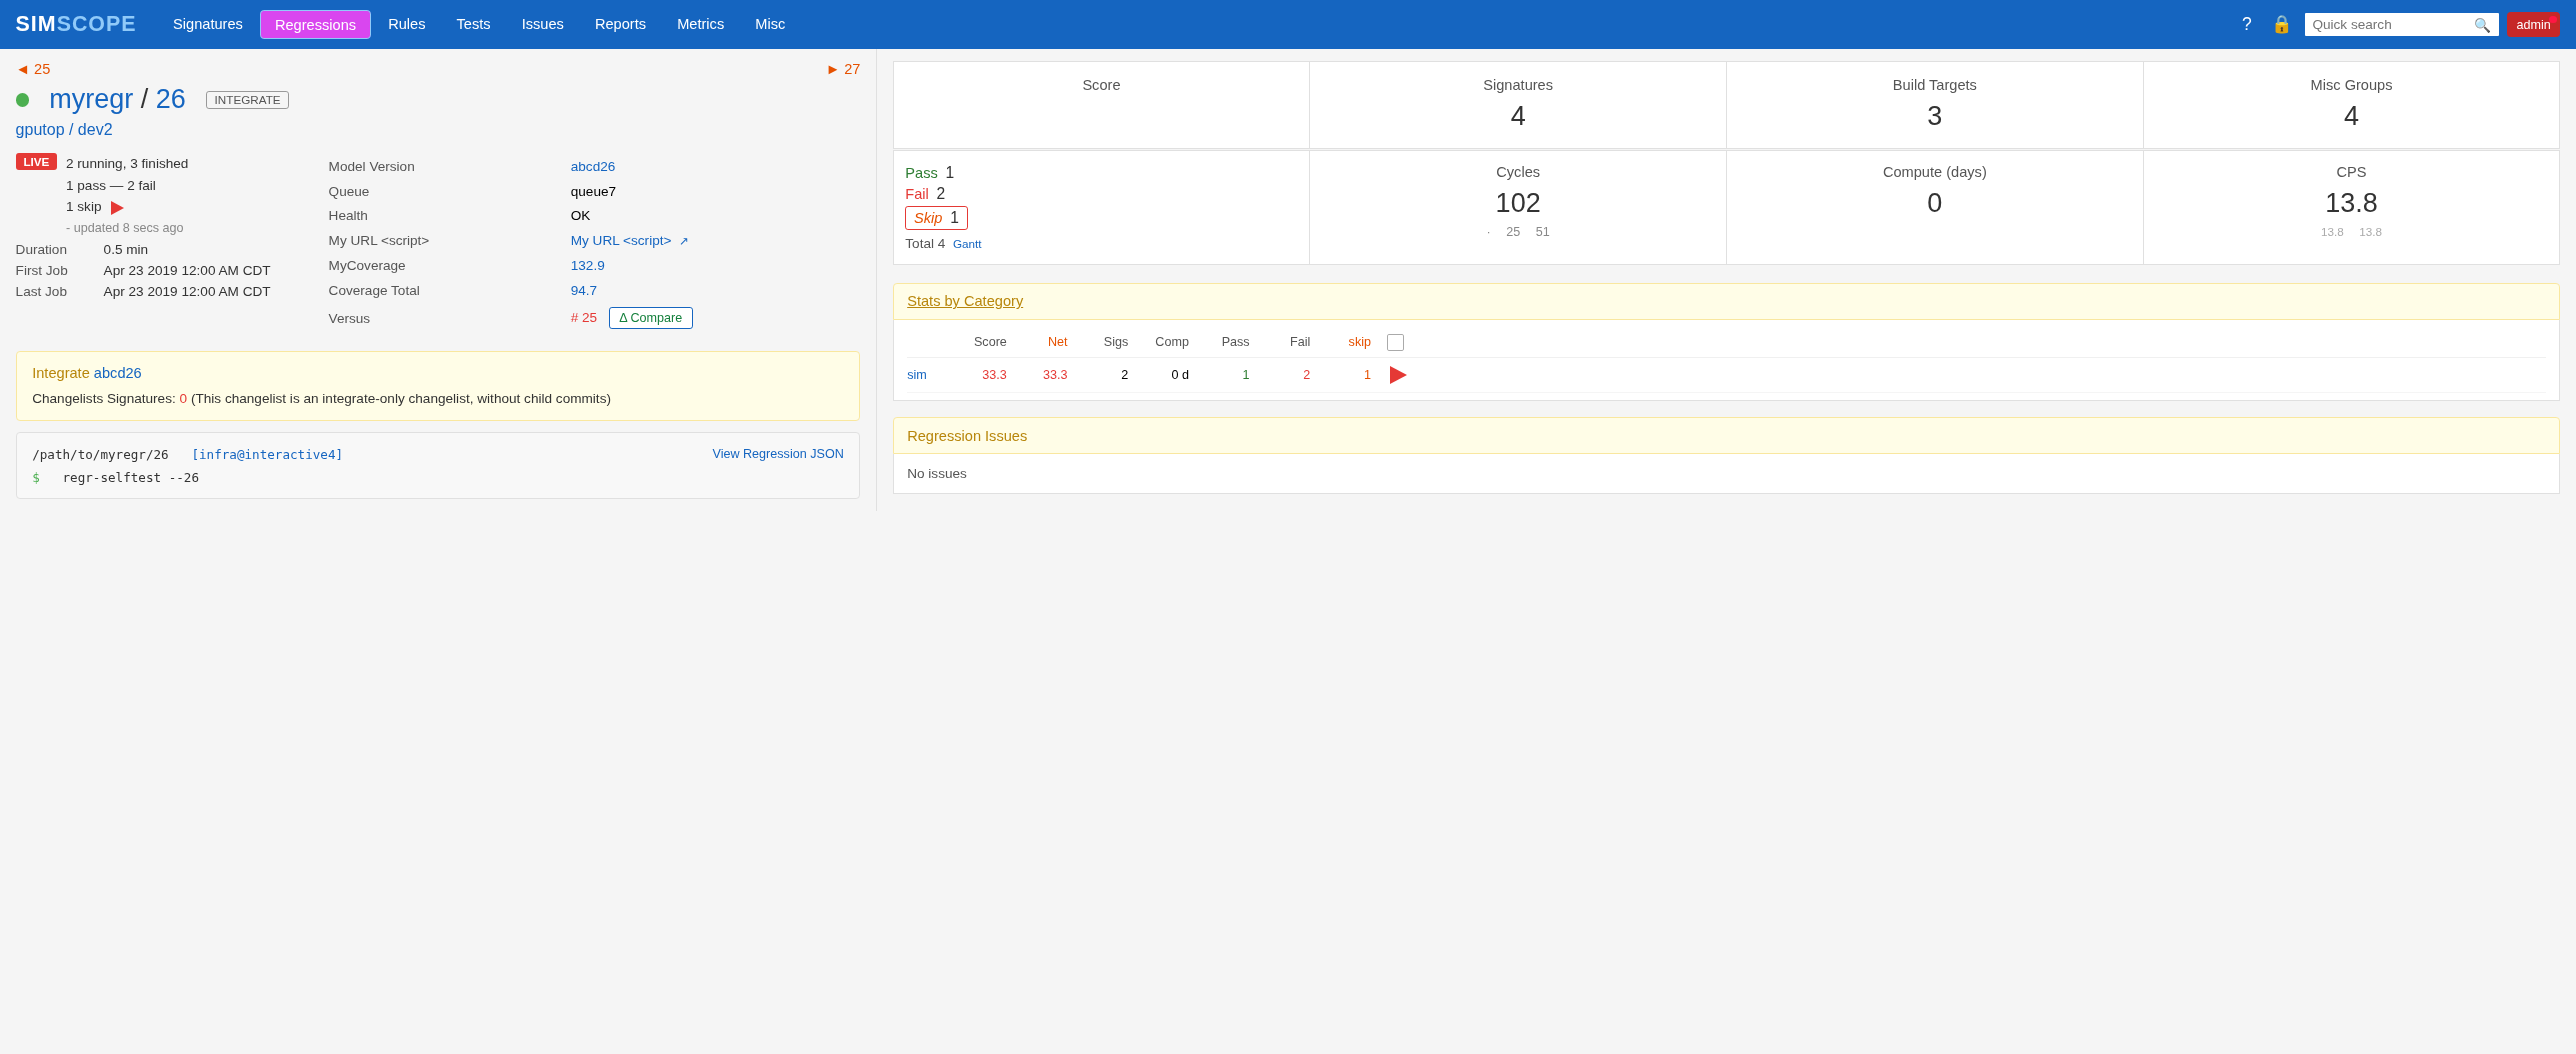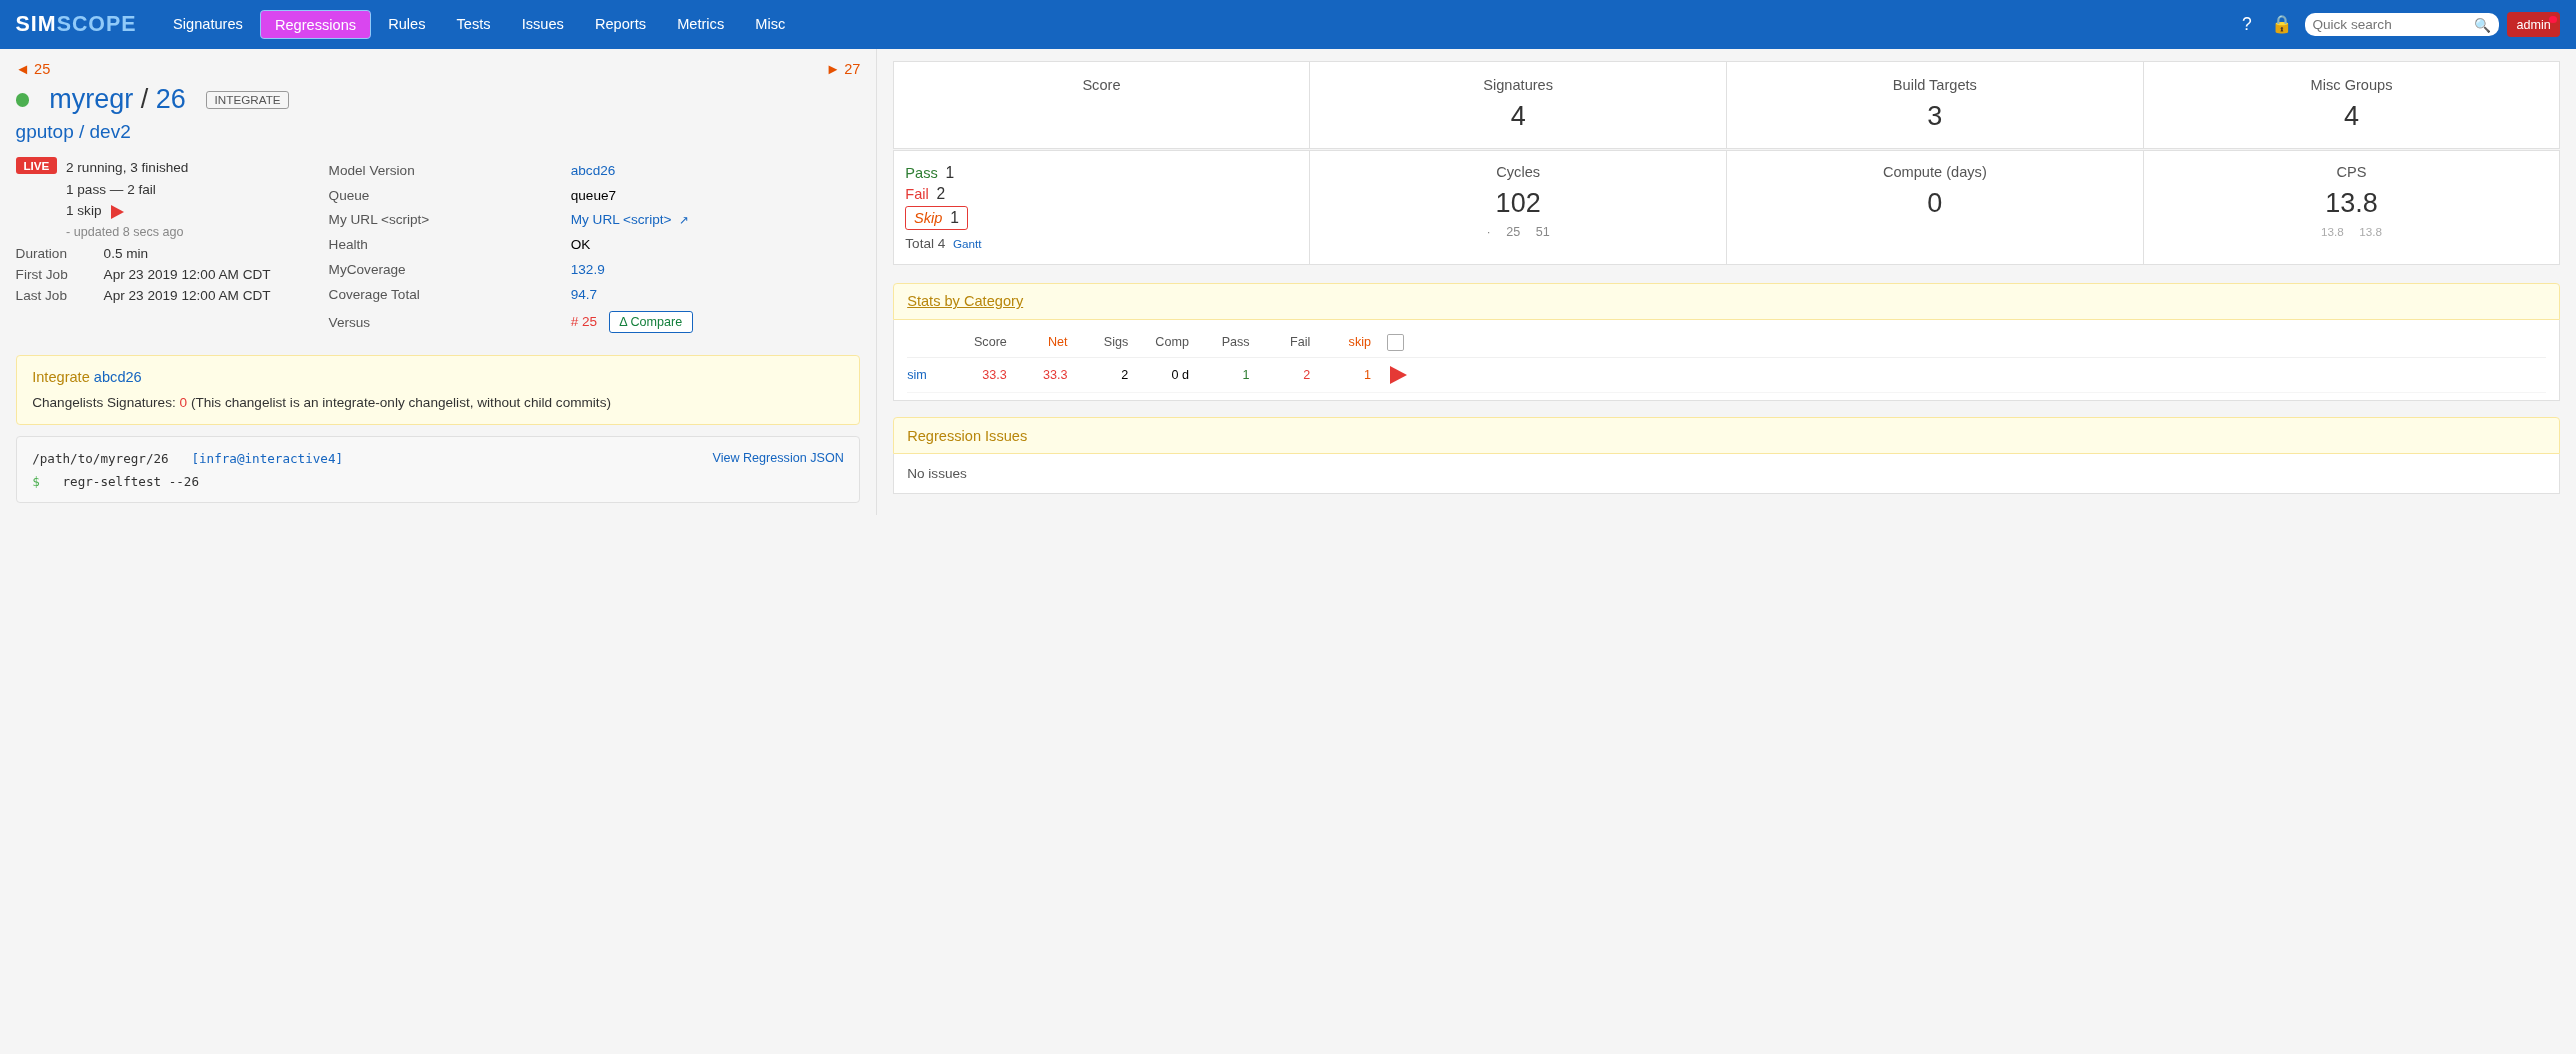--- a/index.html
+++ b/index.html
@@ -50,21 +50,21 @@
       background: none;
       border: none;
       font-size: 17.5px;
       cursor: pointer;
       padding: 3.9px;
     }
     .search-box {
       display: flex;
       align-items: center;
       background: white;
-      border-radius: 10px;
+      border-radius: 1px;
       padding: 3.9px 7.8px;
       gap: 5.8px;
     }
     .search-box input {
       border: none;
       outline: none;
       font-size: 13.6px;
       width: 156px;
       color: #333;
     }
@@ -136,21 +136,21 @@
     .integrate-badge {
       border: 1px solid #999;
       border-radius: 2.9px;
       padding: 1.9px 7.8px;
       font-size: 11.7px;
       color: #555;
     }
     .breadcrumb-link {
       color: #1565c0;
       text-decoration: none;
-      font-size: 19px;
+      font-size: 16px;
     }
 
     
     .info-section {
       display: flex;
       gap: 39px;
       margin-top: 13.6px;
     }
     .info-left { flex: 0 0 272px; }
     .info-right { flex: 1; }
@@ -441,29 +441,29 @@
           <tbody>
               <tr>
             <td>Model Version</td>
             <td><a class="link-blue">abcd26</a></td>
           </tr>
           <tr>
             <td>Queue</td>
             <td>queue7</td>
           </tr>
           <tr>
+            <td>Health</td>
+            <td>OK</td>
+          </tr>
+          <tr>
             <td>My URL &lt;script&gt;</td>
             <td>
               <a class="link-blue">My URL &lt;script&gt;</a>
               <span class="external-link">↗</span>
             </td>
-          </tr>
-          <tr>
-            <td>Health</td>
-            <td>OK</td>
           </tr>
           <tr>
             <td>MyCoverage</td>
             <td><a class="link-blue">132.9</a></td>
           </tr>
           <tr>
             <td>Coverage Total</td>
             <td><a class="link-blue">94.7</a></td>
           </tr>
           <tr>

